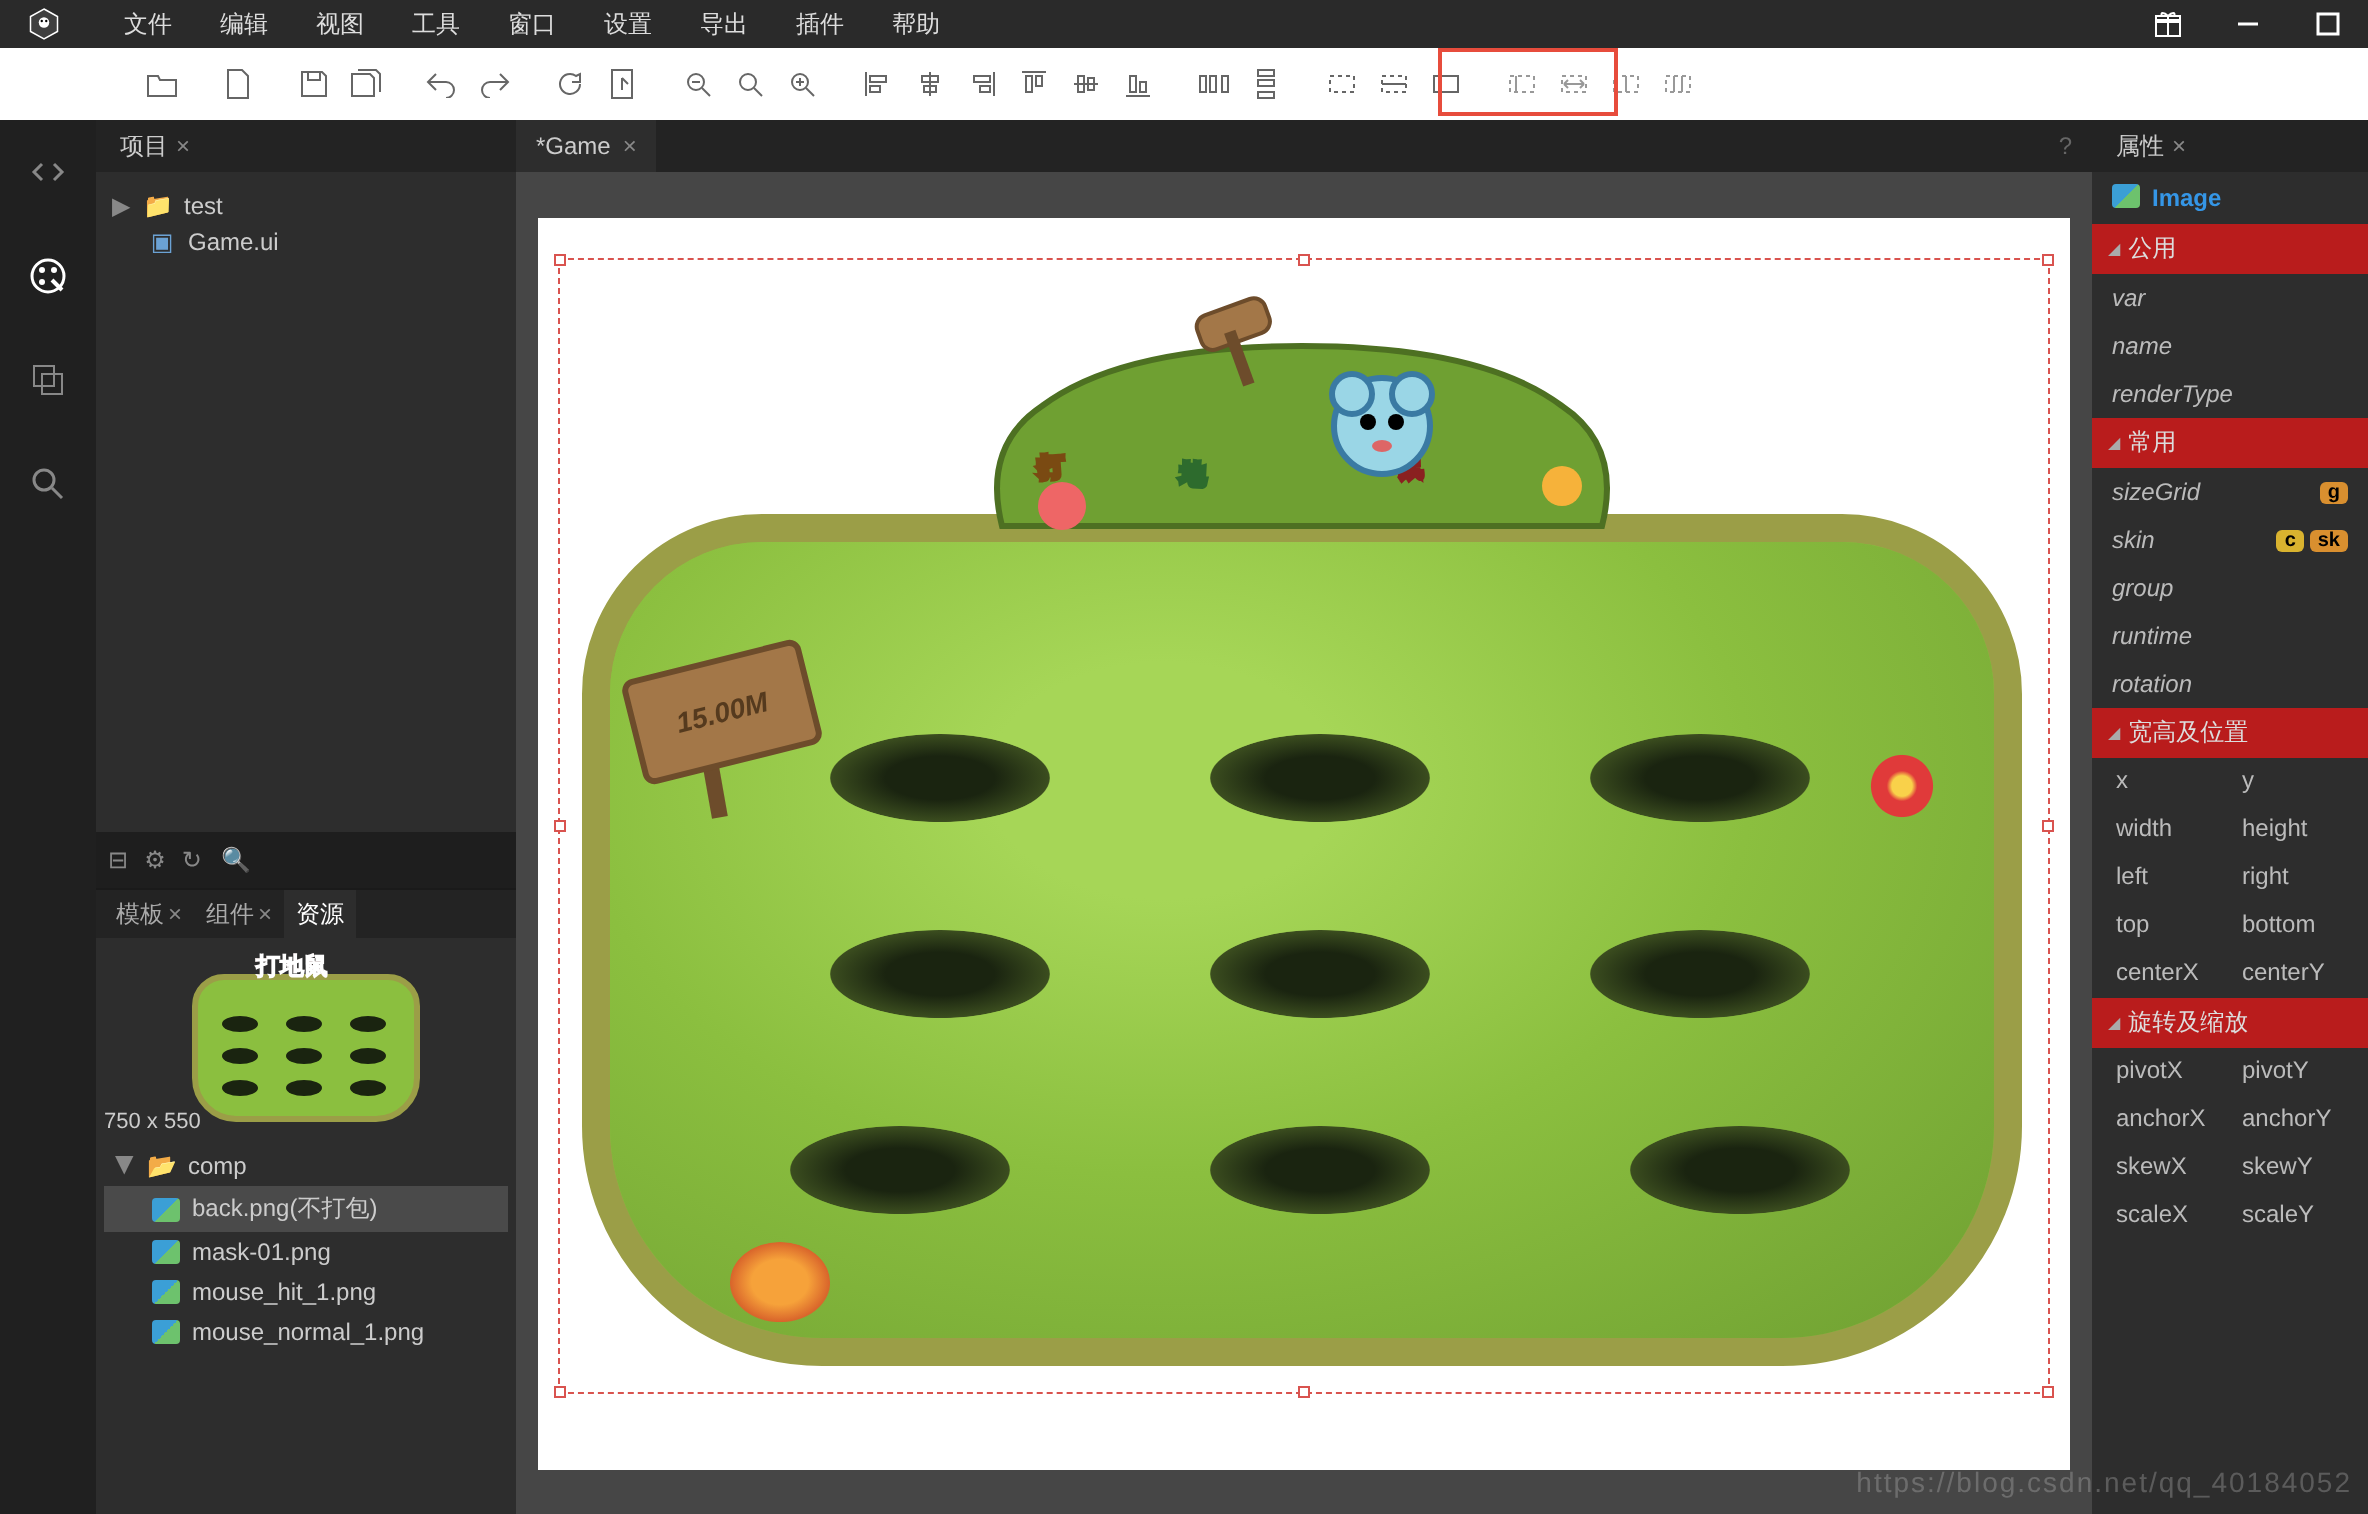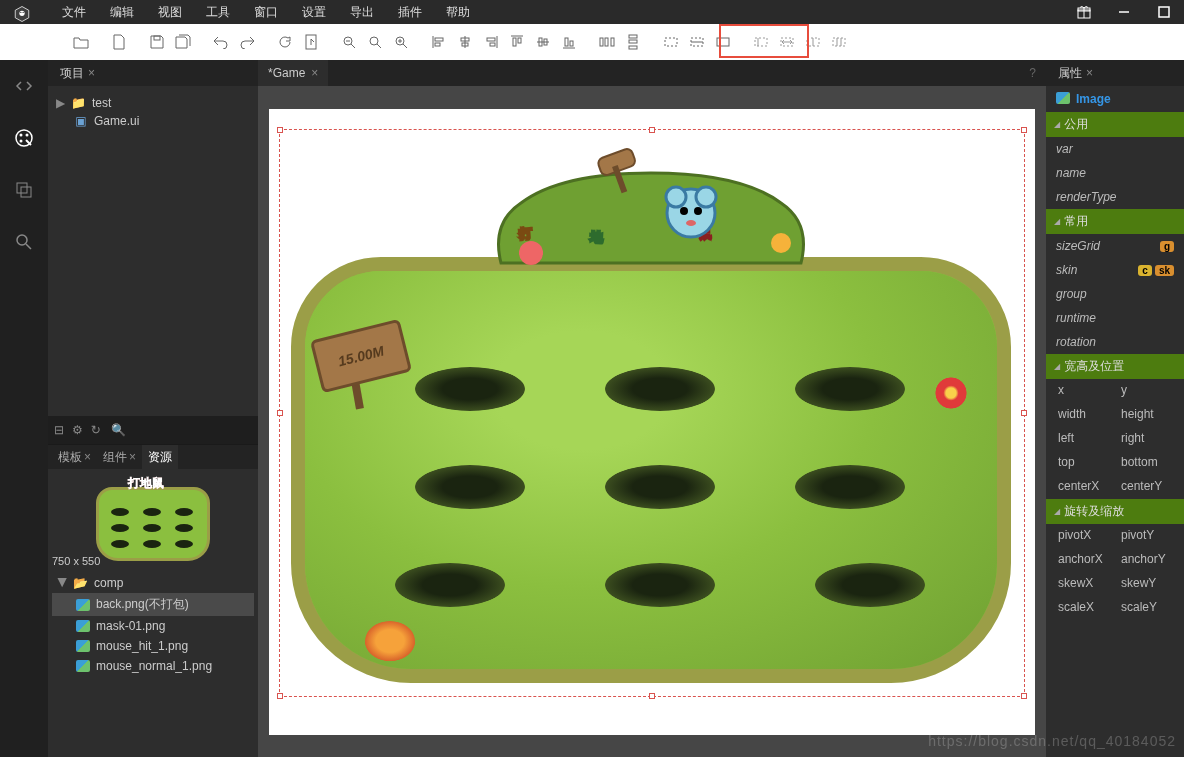--- a/index.html
+++ b/index.html
@@ -1,19 +1,19 @@
 <!DOCTYPE html>
 <html><head>
 <meta charset="utf-8">
 <style>
 * { margin: 0; padding: 0; box-sizing: border-box; font-family: "Microsoft YaHei", Arial, sans-serif; font-size: 12px; }
 body { background: #2a2a2a; color: #ccc; width: 1184px; height: 757px; overflow: hidden; position: relative; }
 
 
-.menubar { height: 24px; background: #2a2a2a; display: flex; align-items: flex-end; padding-left: 12px; }
+.menubar { height: 24px; background: #2a2a2a; display: flex; align-items: center; padding-left: 12px; }
 .menubar .logo { width: 20px; height: 20px; margin-right: 18px; display: flex; align-items: center; justify-content: center; }
 .menubar .logo svg { width: 18px; height: 18px; }
 .menubar .menu-item { color: #ddd; padding: 0 12px; height: 100%; display: flex; align-items: center; cursor: pointer; }
 .menubar .win-controls { margin-left: auto; display: flex; height: 100%; }
 .menubar .win-btn { width: 40px; display: flex; align-items: center; justify-content: center; color: #fff; cursor: pointer; }
 
 
 .toolbar { height: 36px; background: #fff; display: flex; align-items: center; padding-left: 70px; gap: 4px; position: relative; }
 .toolbar .tool { width: 22px; height: 22px; display: flex; align-items: center; justify-content: center; color: #666; cursor: pointer; }
 .toolbar .sep { width: 8px; }
@@ -76,21 +76,21 @@
 .hole { position: absolute; width: 110px; height: 44px; background: radial-gradient(ellipse, #1a2410 35%, #3b4d1f 70%, transparent 72%); border-radius: 50%; }
 .sign { position: absolute; left: 10px; top: 58px; width: 92px; height: 54px; background: #a37748; border-radius: 6px; transform: rotate(-14deg); border: 3px solid #6d4c2b; display: flex; align-items: center; justify-content: center; color: #553a1e; font-weight: bold; font-size: 14px; font-style: italic; }
 .sign-post { position: absolute; left: 48px; top: 104px; width: 8px; height: 34px; background: #6d4c2b; transform: rotate(-10deg); }
 .flower { position: absolute; width: 36px; height: 36px; border-radius: 50%; }
 .title-art { position: absolute; left: 180px; top: -6px; width: 360px; height: 160px; }
 
 
 .right-column { width: 138px; background: #2d2d2d; display: flex; flex-direction: column; }
 .prop-header { height: 26px; background: #232323; display: flex; align-items: center; padding: 0 8px; }
 .prop-type { display: flex; align-items: flex-start; gap: 6px; padding: 6px 10px; color: #3596e6; font-weight: bold; }
-.prop-section { padding: 4px 8px; background: #4d7c0f; color: #ddd; display: flex; align-items: center; gap: 4px; }
+.prop-section { padding: 4px 8px; background: #b91c1c; color: #ddd; display: flex; align-items: center; gap: 4px; }
 .prop-section::before { content: "◢"; font-size: 8px; color: #aaa; }
 .prop-row { display: flex; align-items: center; padding: 4px 10px; min-height: 24px; }
 .prop-row .lbl { flex: 1; color: #bbb; font-style: italic; }
 .prop-row2 { display: flex; padding: 4px 8px; min-height: 24px; gap: 4px; }
 .prop-row2 .cell { flex: 1; color: #bbb; padding-left: 4px; }
 .badge { background: #d98f2f; color: #000; border-radius: 3px; padding: 0 4px; font-size: 10px; font-weight: bold; }
 .badge-y { background: #d9b32f; }
 
 .watermark { position: absolute; right: 8px; bottom: 8px; color: rgba(200,200,200,0.3); font-size: 14px; letter-spacing: 1px; pointer-events: none; }
 

